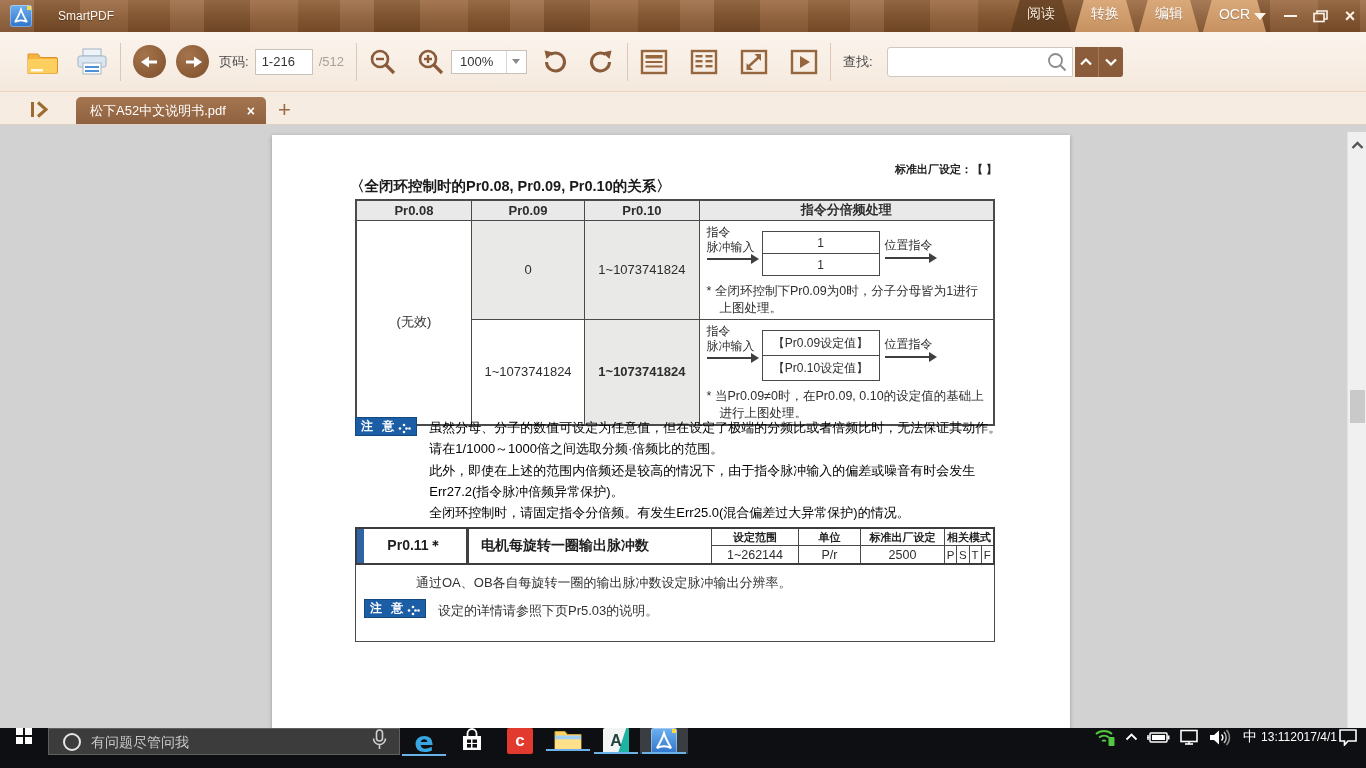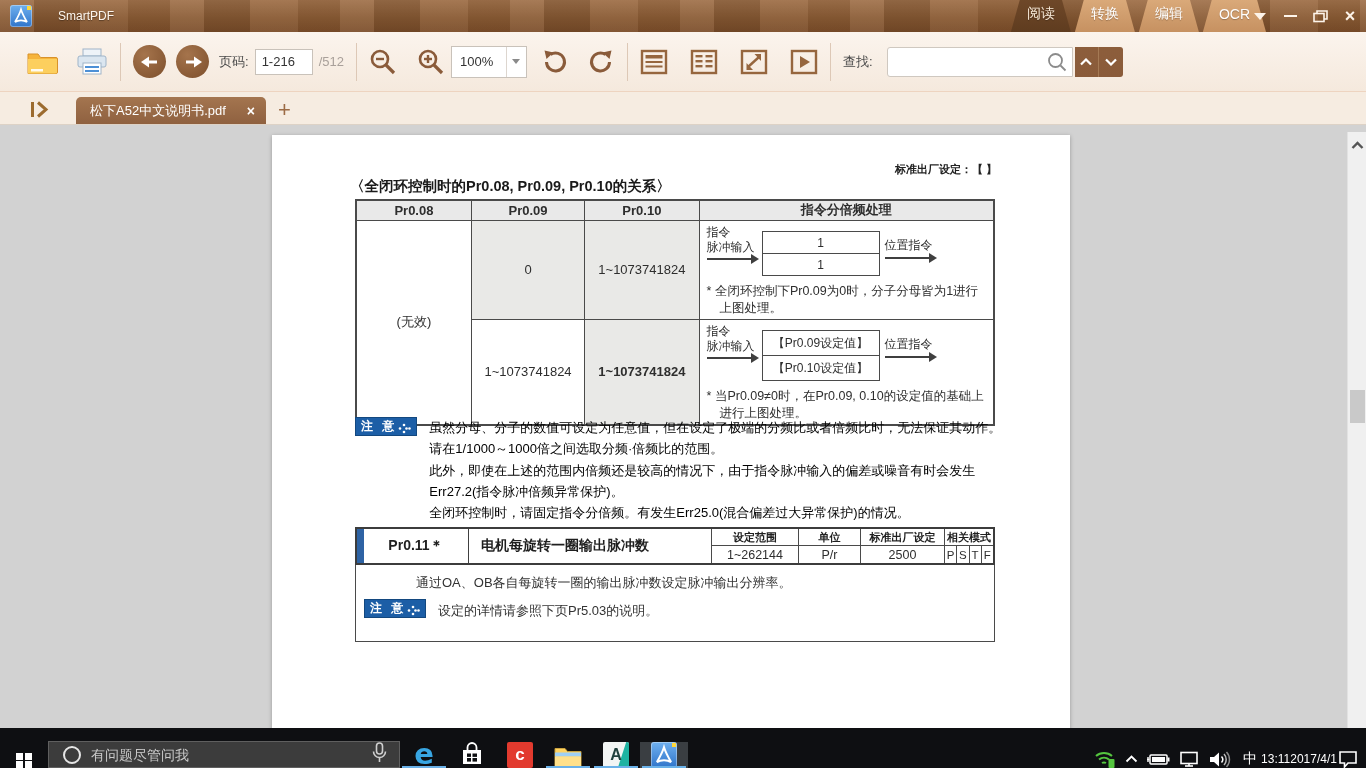--- a/index.html
+++ b/index.html
@@ -30,21 +30,21 @@
 
   
   .toolbar{position:absolute;top:32px;left:0;width:1366px;height:60px;background:linear-gradient(180deg,#fbf4ed,#f5e9dd);
     border-bottom:1px solid #eed4c0;display:flex;align-items:center}
   .tb-sep{width:1px;height:38px;background:#ddc8b6;margin:0 12px;flex:0 0 auto}
   .tb-btn{display:flex;align-items:center;justify-content:center;flex:0 0 auto;cursor:default}
   .circle-btn{width:33px;height:33px;border-radius:50%;background:radial-gradient(circle at 35% 30%,#a5744c,#7d4f2c);display:flex;align-items:center;justify-content:center;margin-right:10px}
   .tb-label{font-size:13px;color:#4a4a4a;margin:0 6px 0 0}
   .page-input{width:58px;height:26px;border:1px solid #c9c2ba;background:#fff;font-size:13px;color:#333;padding:0 6px;font-family:inherit}
   .page-total{font-size:13px;color:#a9a09a;margin-left:6px}
-  .zoom-select{width:76px;height:32px;border:1px solid #c9c2ba;background:#fff;display:flex;align-items:center;margin:0 14px 0 6px}
+  .zoom-select{width:76px;height:24px;border:1px solid #c9c2ba;background:#fff;display:flex;align-items:center;margin:0 14px 0 6px}
   .zoom-select .zv{flex:1;font-size:13px;color:#333;padding-left:8px}
   .zoom-select .zcaret{width:20px;height:100%;border-left:1px solid #ddd6cf;display:flex;align-items:center;justify-content:center}
   .caret-down{width:0;height:0;border-left:4px solid transparent;border-right:4px solid transparent;border-top:5px solid #8a8a8a}
   .find-input-wrap{position:relative;margin-left:8px}
   .find-input{width:186px;height:30px;border:1px solid #cfc8c0;border-radius:3px 0 0 3px;background:#fff;padding:0 30px 0 8px;font-size:13px;font-family:inherit}
   .find-mag{position:absolute;right:6px;top:5px}
   .find-nav{display:flex;margin-left:2px}
   .find-nav .fbtn{width:24px;height:30px;background:linear-gradient(180deg,#96684230,#00000000),#8a5b3a;display:flex;align-items:center;justify-content:center}
   .find-nav .fbtn:first-child{border-right:1px solid #a57a55}
   .find-nav .fbtn:last-child{border-radius:0 3px 3px 0}
@@ -84,42 +84,42 @@
   .dnote{margin-top:7px;font-size:12.5px;line-height:17px;color:#2e2e2e;padding-left:13px;text-indent:-13px;max-width:285px}
 
   .notice1{position:absolute;left:83px;top:282px;display:flex}
   .note-badge{background:#1c5ea6;border:1px solid #13487f;color:#fff;font-size:12px;font-weight:bold;height:19px;
     display:flex;align-items:flex-end;padding:0 5px;letter-spacing:3px;flex:0 0 auto}
   .note-badge svg{margin-left:1px;letter-spacing:0}
   .notice1-lines{margin-left:12px;width:572px;font-size:13px;line-height:21.3px;color:#000000}
 
   .param-head{position:absolute;left:83px;top:392px;width:640px;height:38px;border:2px solid #3c3c3c;display:flex;background:#fff}
   .param-bar{width:7px;background:#2e63a4;flex:0 0 auto}
-  .param-id{width:105px;border-right:1px solid #404040;display:flex;align-items:center;justify-content:center;font-size:14px;font-weight:bold;color:#1f1f1f}
+  .param-id{width:105px;border-right:3px solid #404040;display:flex;align-items:center;justify-content:center;font-size:14px;font-weight:bold;color:#1f1f1f}
   .param-name{flex:1;display:flex;align-items:center;padding-left:12px;font-size:14px;font-weight:bold;color:#1f1f1f}
   .spec{display:flex;flex:0 0 auto}
   .spec-col{border-left:1px solid #4a4a4a;display:flex;flex-direction:column}
   .spec-h{height:17px;border-bottom:1px solid #4a4a4a;font-size:11px;font-weight:bold;display:flex;align-items:center;justify-content:center;color:#1f1f1f}
   .spec-v{flex:1;font-size:12.5px;display:flex;align-items:center;justify-content:center;color:#2e2e2e}
   .w-range{width:87px}.w-unit{width:62px}.w-def{width:84px}.w-modes{width:49px}
   .modes-row{display:flex;align-items:stretch}
   .modes-row span{flex:1;display:flex;align-items:center;justify-content:center;font-size:11.5px;border-left:1px solid #4a4a4a}
   .modes-row span:first-child{border-left:none}
 
   .param-desc{position:absolute;left:83px;top:430px;width:640px;height:77px;border:1px solid #4a4a4a;border-top:none;background:#fff}
   .param-desc-text{position:absolute;left:60px;top:9px;font-size:13px;color:#333}
   .param-note-badge{position:absolute;left:8px;top:34px}
   .param-note-text{position:absolute;left:82px;top:37px;font-size:13px;color:#333}
 
   .v-scroll{position:absolute;right:0;top:0;width:19px;height:603px;background:#f0f0f0;border-left:1px solid #e2e2e2}
   .v-scroll .up{position:absolute;top:4px;left:3px}
   .v-thumb{position:absolute;left:2px;top:258px;width:15px;height:33px;background:#c9c9c9}
 
   
-  .taskbar{position:absolute;left:0;top:728px;width:1366px;height:40px;background:#0e0f12;display:flex;align-items:flex-end;color:#fff}
+  .taskbar{position:absolute;left:0;top:728px;width:1366px;height:40px;background:#0e0f12;display:flex;align-items:flex-start;color:#fff}
   .start-btn{width:48px;display:flex;align-items:center;justify-content:center}
   .win-logo{display:grid;grid-template-columns:7px 7px;grid-template-rows:7px 7px;gap:1.5px}
   .win-logo i{background:#fff}
   .tb-search{width:352px;background:#3c3c3c;border:1px solid #5f5f5f;display:flex;align-items:center;position:relative}
   .cortana-ring{width:18px;height:18px;border:2px solid #e6e6e6;border-radius:50%;margin-left:14px;flex:0 0 auto}
   .tb-search input{background:transparent;border:none;outline:none;color:#c9c9c9;font-size:14px;margin-left:10px;flex:1;font-family:inherit}
   .tb-search input::placeholder{color:#c9c9c9}
   .tb-mic{margin-right:12px;flex:0 0 auto}
   .task-btn{width:48px;display:flex;align-items:center;justify-content:center;position:relative}
   .task-btn.running::after{content:"";position:absolute;left:2px;right:2px;bottom:0;height:2px;background:#6ab1e8}

